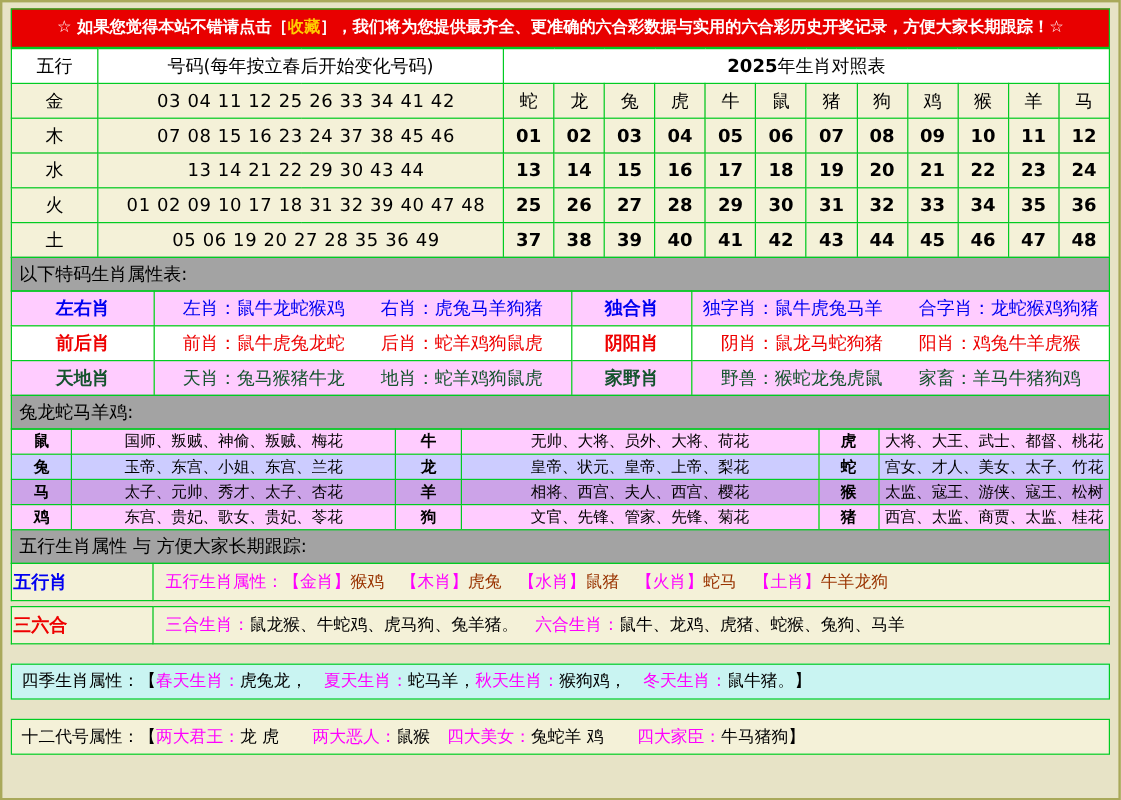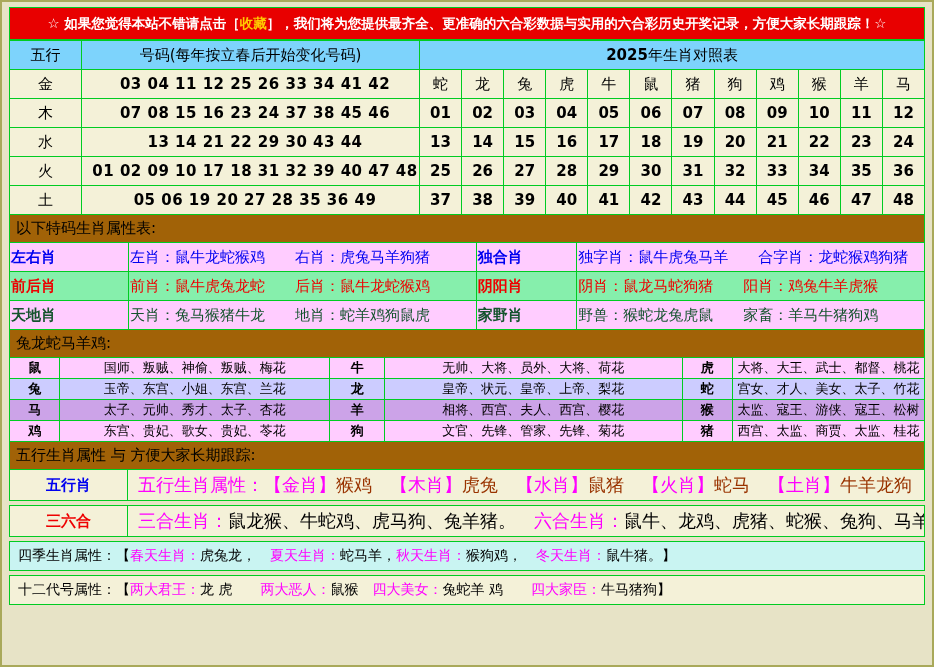--- a/index.html
+++ b/index.html
@@ -12,48 +12,48 @@
   .banner{
     background:#E80000;color:#FFFFFF;font-weight:bold;text-align:center;
     font-size:13.5px;height:31px;line-height:31px;border:1px solid #00CC22;
     white-space:nowrap;
   }
   .banner .hl{color:#FFCC00;cursor:pointer}
   table{border-collapse:collapse;width:100%;table-layout:fixed}
   td{border:1px solid #00CC22;overflow:hidden;white-space:nowrap}
   
   table.main td{height:26px;text-align:center;font-size:15px;background:#F4F1D8;color:#000}
-  table.main tr.hdr td{background:#7dd3fc}
-  .nums{text-align:left;padding-left:10px;font-weight:bold;letter-spacing:.5px}
+  table.main tr.hdr td{background:#ffffff}
+  .nums{text-align:left;padding-left:10px;font-weight:normal;letter-spacing:.5px}
   .zh{font-size:15px}
   .num{font-weight:bold;font-size:14px}
   .tmcell{font-weight:bold}
   .c-red{color:#FF0000}.c-blue{color:#1010E8}.c-green{color:#067806}
   
-  .sec-hdr{background:#a16207;border:1px solid #00CC22;margin-top:-1px;
+  .sec-hdr{background:#a3a3a3;border:1px solid #00CC22;margin-top:-1px;
     padding:4px 6px;font-size:15px;color:#000}
   
   table.attr{margin-top:-1px}
-  table.attr td{height:26px;font-size:15px;text-align:left}
+  table.attr td{height:26px;font-size:15px;text-align:center}
   .lbl{font-weight:bold}
   .t-blue{color:#0000F0}.t-red{color:#EE0000}.t-green{color:#14532d}.t-black{color:#111}
-  .bg-pink{background:#FFCCFF}.bg-beige{background:#86efac}
+  .bg-pink{background:#FFCCFF}.bg-beige{background:#ffffff}
   .bg-peri{background:#CCCCFF}.bg-purp{background:#CCA3E8}
   
   table.code{margin-top:-1px}
   table.code td{height:17px;font-size:13px;text-align:center;color:#000}
   table.code .an{font-weight:bold}
   
   table.prop{margin-top:-1px}
-  table.prop td{height:28px;font-size:18px;background:#F4F1D8}
-  table.prop td.plbl{text-align:center;font-size:15px}
+  table.prop td{height:28px;font-size:14px;background:#F4F1D8}
+  table.prop td.plbl{text-align:left;font-size:15px}
   table.prop td.pcontent{text-align:left;padding-left:10px}
   table.prop2{margin-top:4px}
   .c-magenta{color:#FF00FF}.c-darkred{color:#993300}.c-blk{color:#000000}
-  .line-row{border:1px solid #00CC22;padding:5px 8px;font-size:14px;margin-top:4px;color:#000}
+  .line-row{border:1px solid #00CC22;padding:5px 8px;font-size:14px;margin-top:16px;color:#000}
   .row-cyan{background:#C9F4F2}
   .row-beige{background:#F4F1D8}
   
   .bottom{display:flex;justify-content:center;align-items:center;gap:4px;
     padding:4px 0 3px 0;margin-top:3px}
 </style>
 </head>
 <body>
 
 <div class="banner">
@@ -169,21 +169,21 @@
     </colgroup>
   <tbody id="attr-rows">
       <tr class="bg-pink t-blue">
         <td class="lbl">左右肖</td>
         <td>左肖：鼠牛龙蛇猴鸡　　右肖：虎兔马羊狗猪</td>
         <td class="lbl">独合肖</td>
         <td>独字肖：鼠牛虎兔马羊　　合字肖：龙蛇猴鸡狗猪</td>
       </tr>
       <tr class="bg-beige t-red">
         <td class="lbl">前后肖</td>
-        <td>前肖：鼠牛虎兔龙蛇　　后肖：鼠牛龙蛇猴鸡</td>
+        <td>前肖：鼠牛虎兔龙蛇　　后肖：蛇羊鸡狗鼠虎</td>
         <td class="lbl">阴阳肖</td>
         <td>阴肖：鼠龙马蛇狗猪　　阳肖：鸡兔牛羊虎猴</td>
       </tr>
       <tr class="bg-pink t-green">
         <td class="lbl">天地肖</td>
         <td>天肖：兔马猴猪牛龙　　地肖：蛇羊鸡狗鼠虎</td>
         <td class="lbl">家野肖</td>
         <td>野兽：猴蛇龙兔虎鼠　　家畜：羊马牛猪狗鸡</td>
       </tr>
     </tbody>

